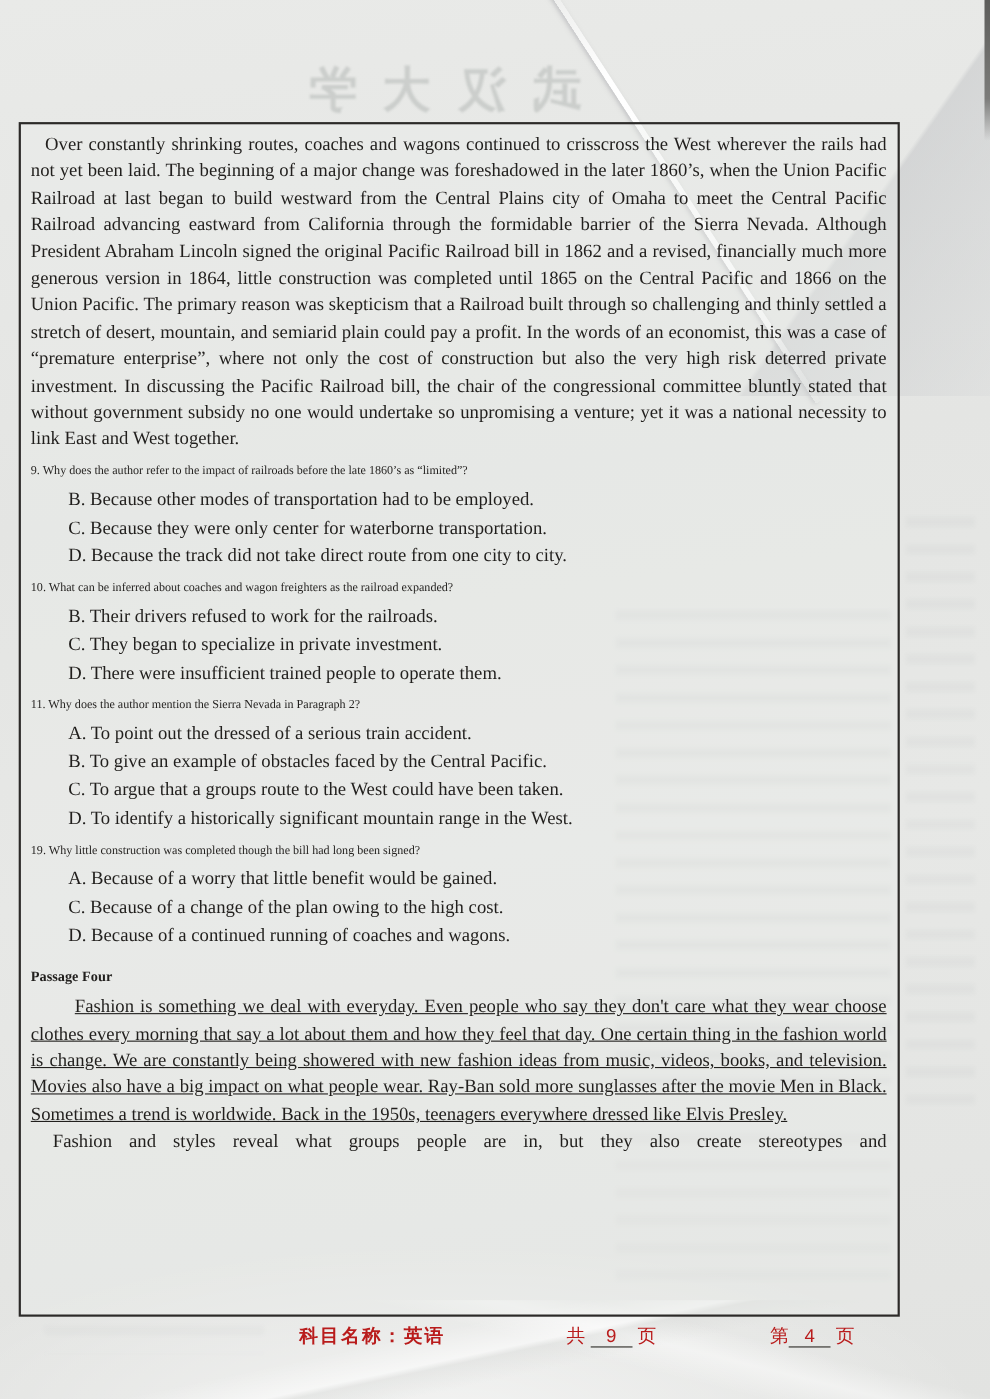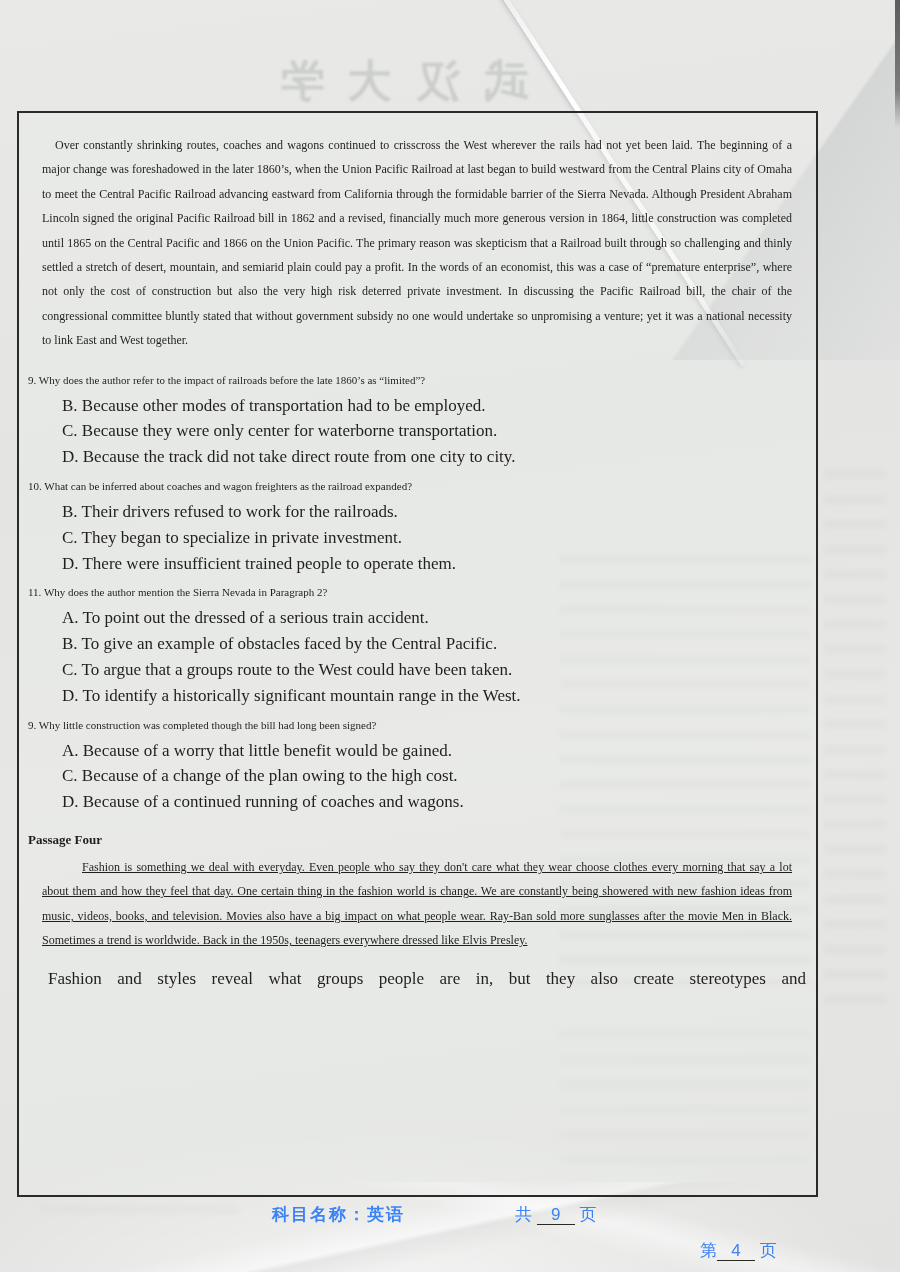--- a/index.html
+++ b/index.html
@@ -31,40 +31,40 @@
   .bleed.b4{left:40px;top:1205px;width:200px;height:26px;opacity:.3;}
   
   .watermark{position:absolute;left:238px;top:52px;width:290px;
     font-family:"Liberation Sans","DejaVu Sans",sans-serif;
     font-size:44px;font-weight:bold;letter-spacing:24px;color:rgba(158,163,160,.38);
     transform:scaleX(-1);filter:blur(1px);white-space:nowrap;}
   
   .sheet{position:absolute;left:17px;top:111px;width:801px;height:1086px;
     border:2px solid #2c2a28;box-sizing:border-box;padding:6px 10px 0 9px;
     background:rgba(236,237,235,.35);}
-  .para{font-size:12px;line-height:24.4px;text-align:justify;margin:14px;}
+  .para{font-size:17px;line-height:24.4px;text-align:justify;margin:0;}
   .para.p-first{ text-indent:13px;}
   .questions{margin-top:3px;}
   .q-block{margin-top:3px;}
   .q-stem{font-size:11px;line-height:26px;white-space:nowrap;}
   .q-opt{font-size:17px;line-height:25.8px;padding-left:34px;}
   .passage-head{font-size:13px;line-height:26px;font-weight:bold;margin-top:12px;
     font-family:"Liberation Serif","DejaVu Serif",serif;}
   .para.p-fashion{text-indent:40px;margin-top:2px;text-decoration:underline;}
   .last-line{font-size:17px;line-height:24.4px;text-indent:20px;text-align:justify;
     text-align-last:justify;margin-top:1px;}
   
   .footer{position:absolute;left:0;top:1201px;width:900px;height:30px;
-    font-size:17px;color:#3b82f6;}
+    font-size:17px;color:#b91c1c;}
   .footer .subject{position:absolute;left:272px;top:2px;font-weight:bold;
     font-family:"Liberation Sans","DejaVu Sans",sans-serif;letter-spacing:2px;}
   .footer .pages-total{position:absolute;left:515px;top:2px;
     font-family:"Liberation Sans","DejaVu Sans",sans-serif;}
   .footer .page-cur{position:absolute;left:700px;top:2px;
-    font-family:"Liberation Sans","DejaVu Sans",sans-serif;margin-top:36px;}
+    font-family:"Liberation Sans","DejaVu Sans",sans-serif;}
   .u-num{display:inline-block;min-width:30px;text-align:center;
     border-bottom:1.6px solid #2a2824;padding:0 4px;line-height:19px;}
   .cjk{letter-spacing:6px;}
 </style>
 </head>
 <body>
 
 <div class="fold-shade"></div>
 <div class="fold-line"></div>
 <div class="edge-strip"></div>
@@ -98,21 +98,21 @@
 
     <div class="q-block">
       <div class="q-stem">11. Why does the author mention the Sierra Nevada in Paragraph 2?</div>
       <div class="q-opt">A. To point out the dressed of a serious train accident.</div>
       <div class="q-opt">B. To give an example of obstacles faced by the Central Pacific.</div>
       <div class="q-opt">C. To argue that a groups route to the West could have been taken.</div>
       <div class="q-opt">D. To identify a historically significant mountain range in the West.</div>
     </div>
 
     <div class="q-block">
-      <div class="q-stem">9. Why little construction was completed though the bill had long been signed?</div>
+      <div class="q-stem">19. Why little construction was completed though the bill had long been signed?</div>
       <div class="q-opt">A. Because of a worry that little benefit would be gained.</div>
       <div class="q-opt">C. Because of a change of the plan owing to the high cost.</div>
       <div class="q-opt">D. Because of a continued running of coaches and wagons.</div>
     </div>
 
   </div>
 
   <div class="passage-head">Passage Four</div>
 
   <p class="para p-fashion">Fashion is something we deal with everyday. Even people who say they don't care what they wear choose clothes every morning that say a lot about them and how they feel that day. One certain thing in the fashion world is change. We are constantly being showered with new fashion ideas from music, videos, books, and television. Movies also have a big impact on what people wear. Ray-Ban sold more sunglasses after the movie Men in Black. Sometimes a trend is worldwide. Back in the 1950s, teenagers everywhere dressed like Elvis Presley.</p>

